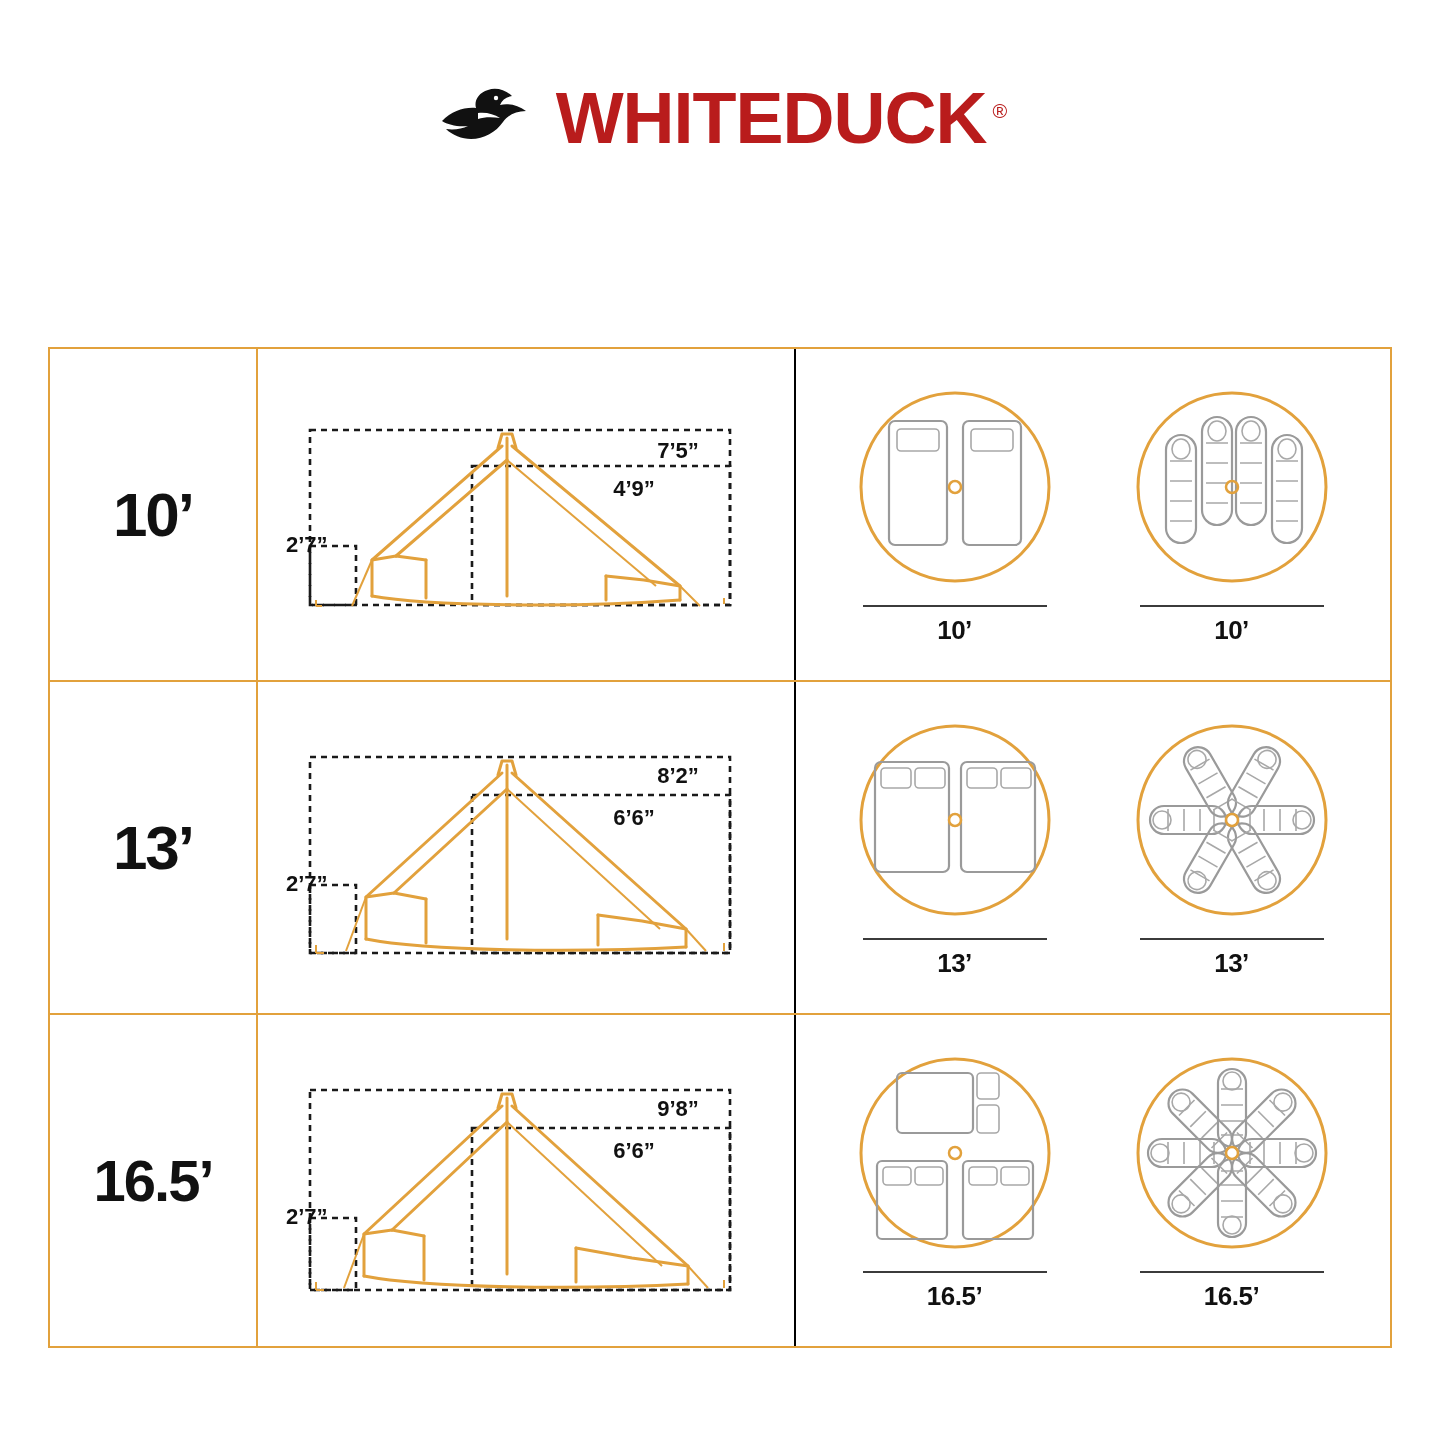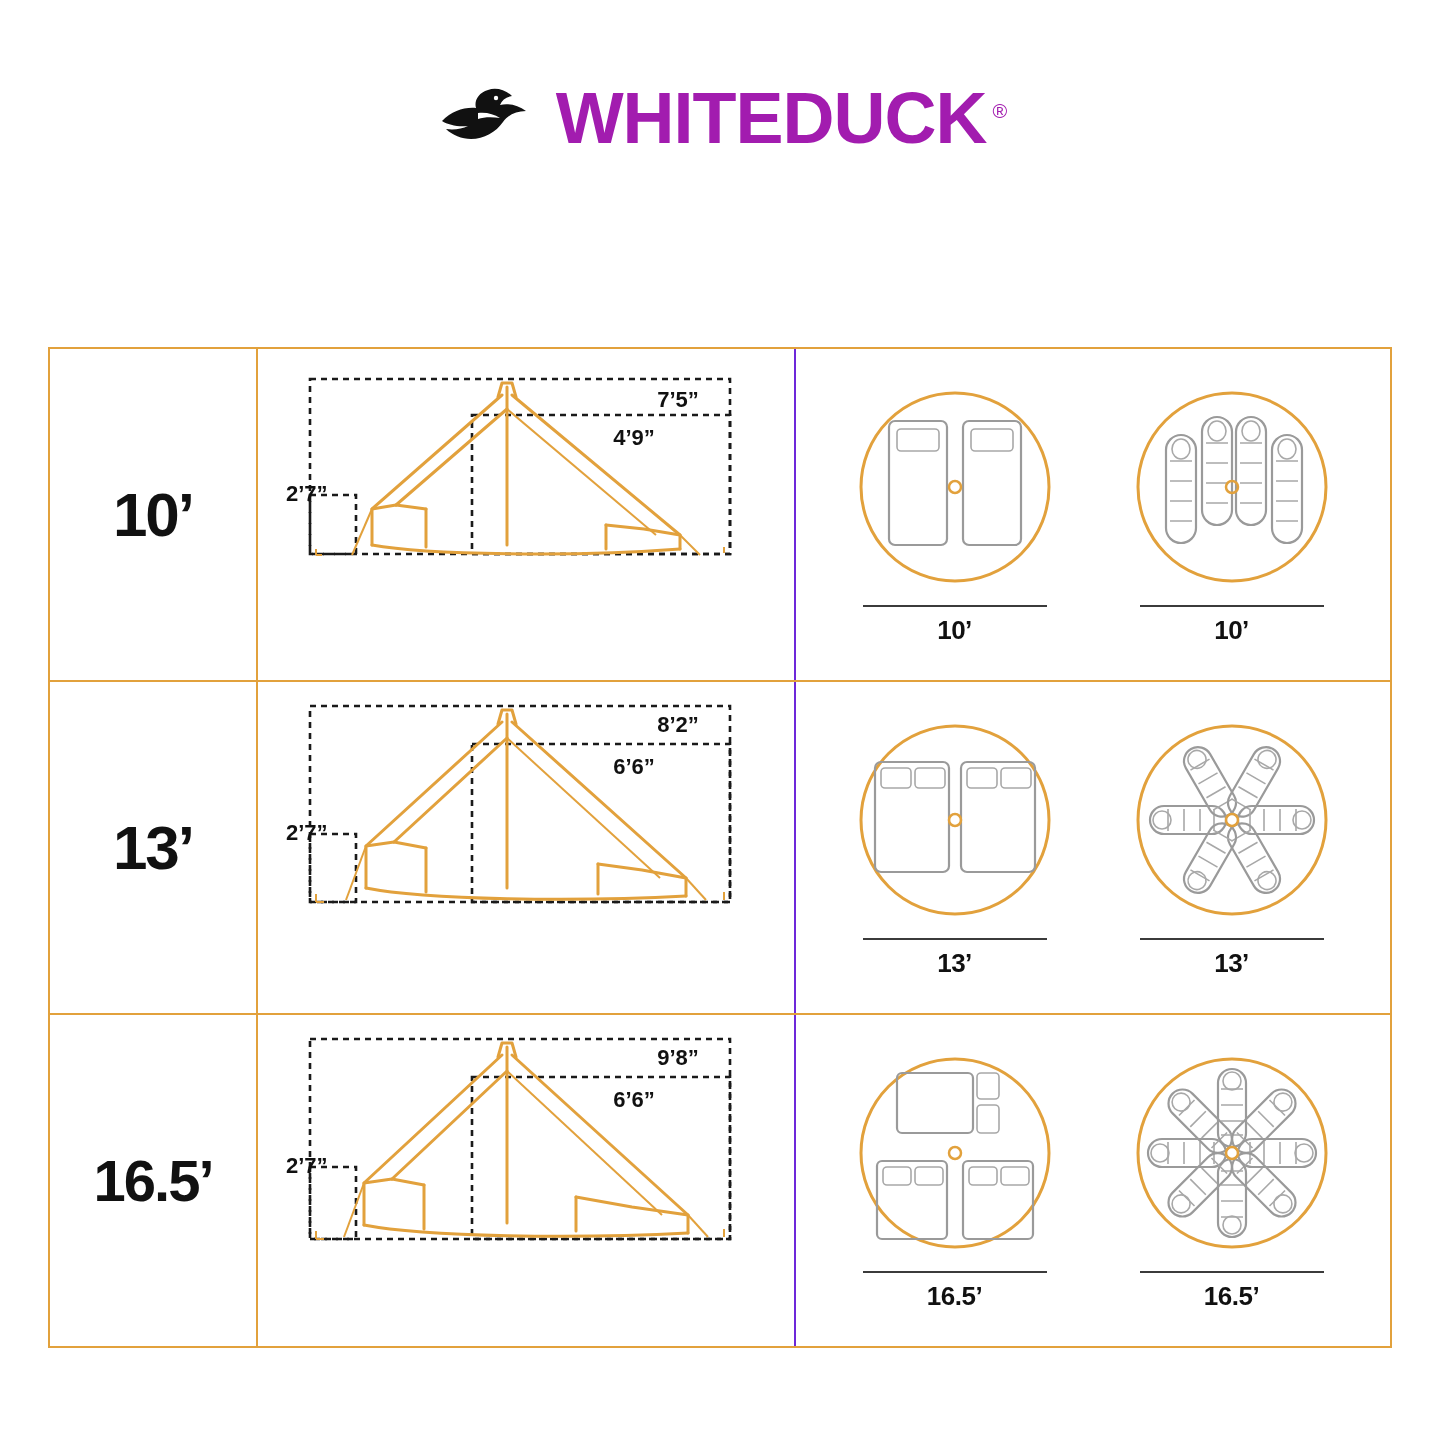--- a/index.html
+++ b/index.html
@@ -28,21 +28,21 @@
   .brand-logo {
     width: 104px;
     height: 74px;
     flex: 0 0 auto;
   }
   .brand-name {
     font-size: 72px;
     font-weight: bold;
     letter-spacing: -1px;
     line-height: 1;
-    color: #a21caf;
+    color: #b91c1c;
     position: relative;
   }
   .brand-reg {
     font-size: 20px;
     vertical-align: super;
     margin-left: 6px;
     font-weight: normal;
   }
 
   
@@ -78,23 +78,23 @@
     font-size: 62px;
     font-weight: bold;
     letter-spacing: -2px;
     color: #111111;
   }
   .size-label.small { font-size: 58px; }
 
   .cell-elevation {
     width: 538px;
     flex: 0 0 538px;
-    border-right: 2px solid #6d28d9;
-    display: flex;
-    align-items: flex-start;
+    border-right: 2px solid #000000;
+    display: flex;
+    align-items: flex-end;
     justify-content: center;
     box-sizing: border-box;
     position: relative;
   }
   .cell-plans {
     flex: 1 1 auto;
     display: flex;
     align-items: center;
     justify-content: space-around;
     box-sizing: border-box;

